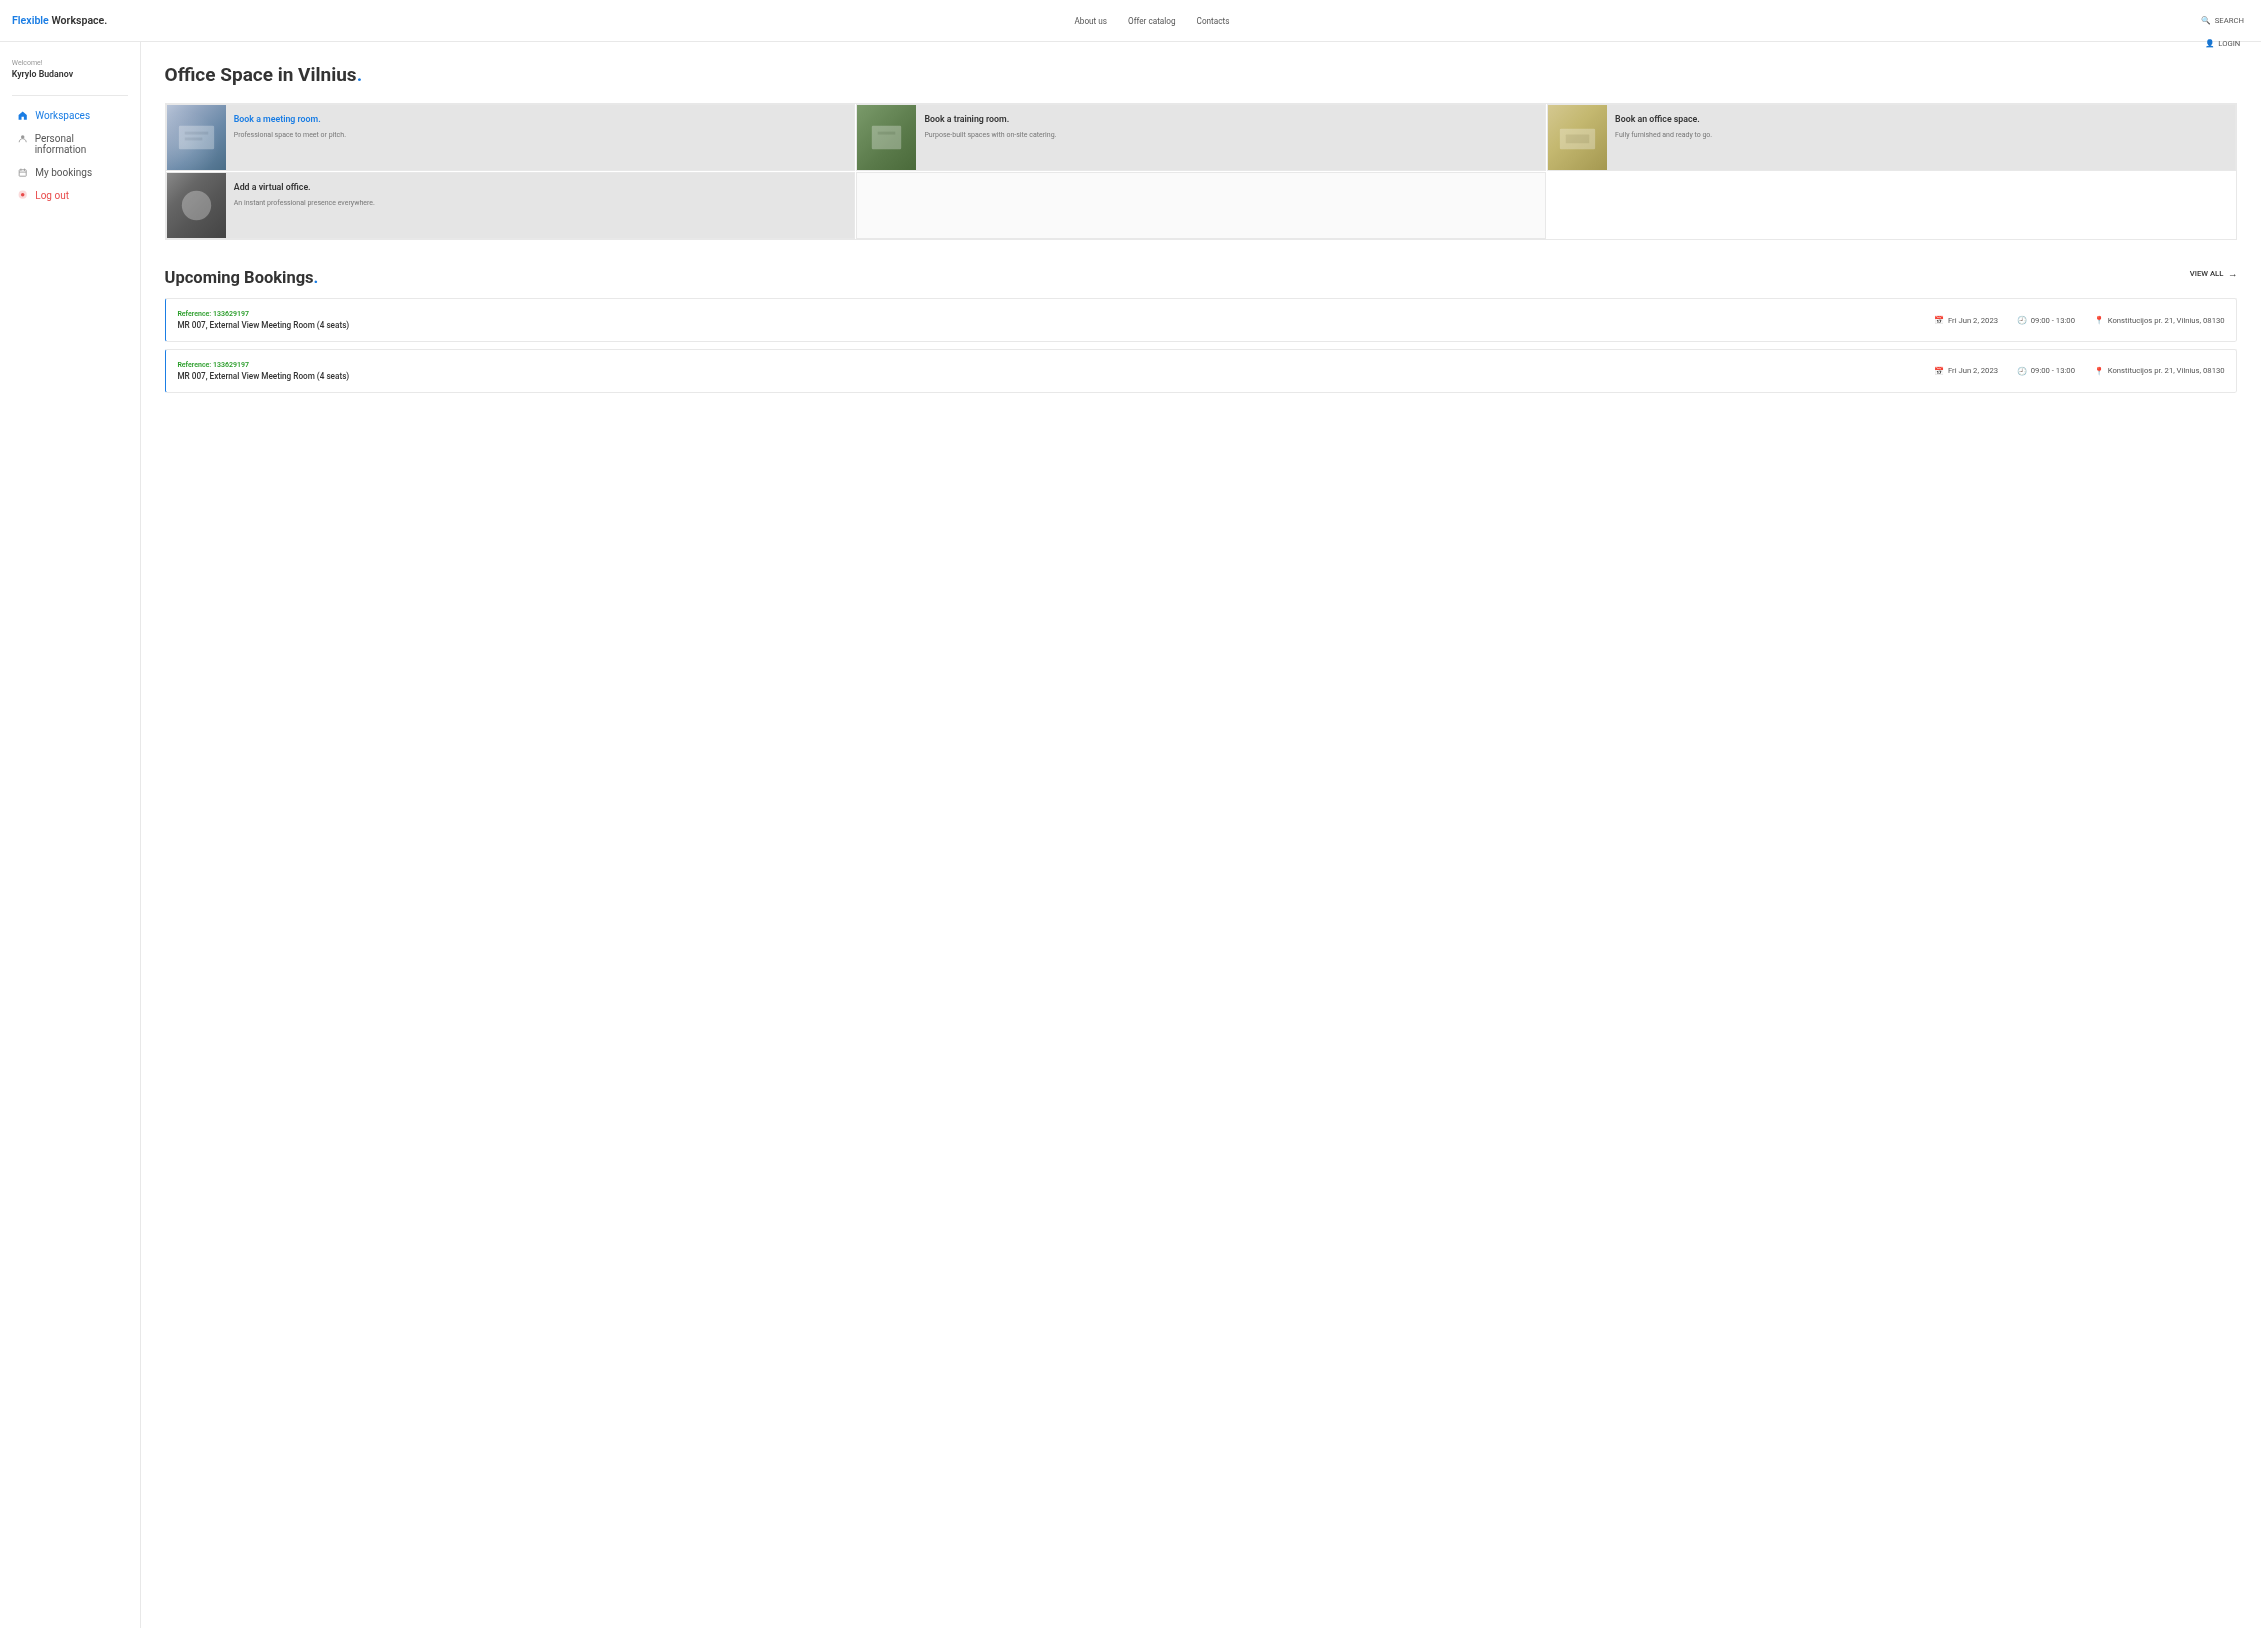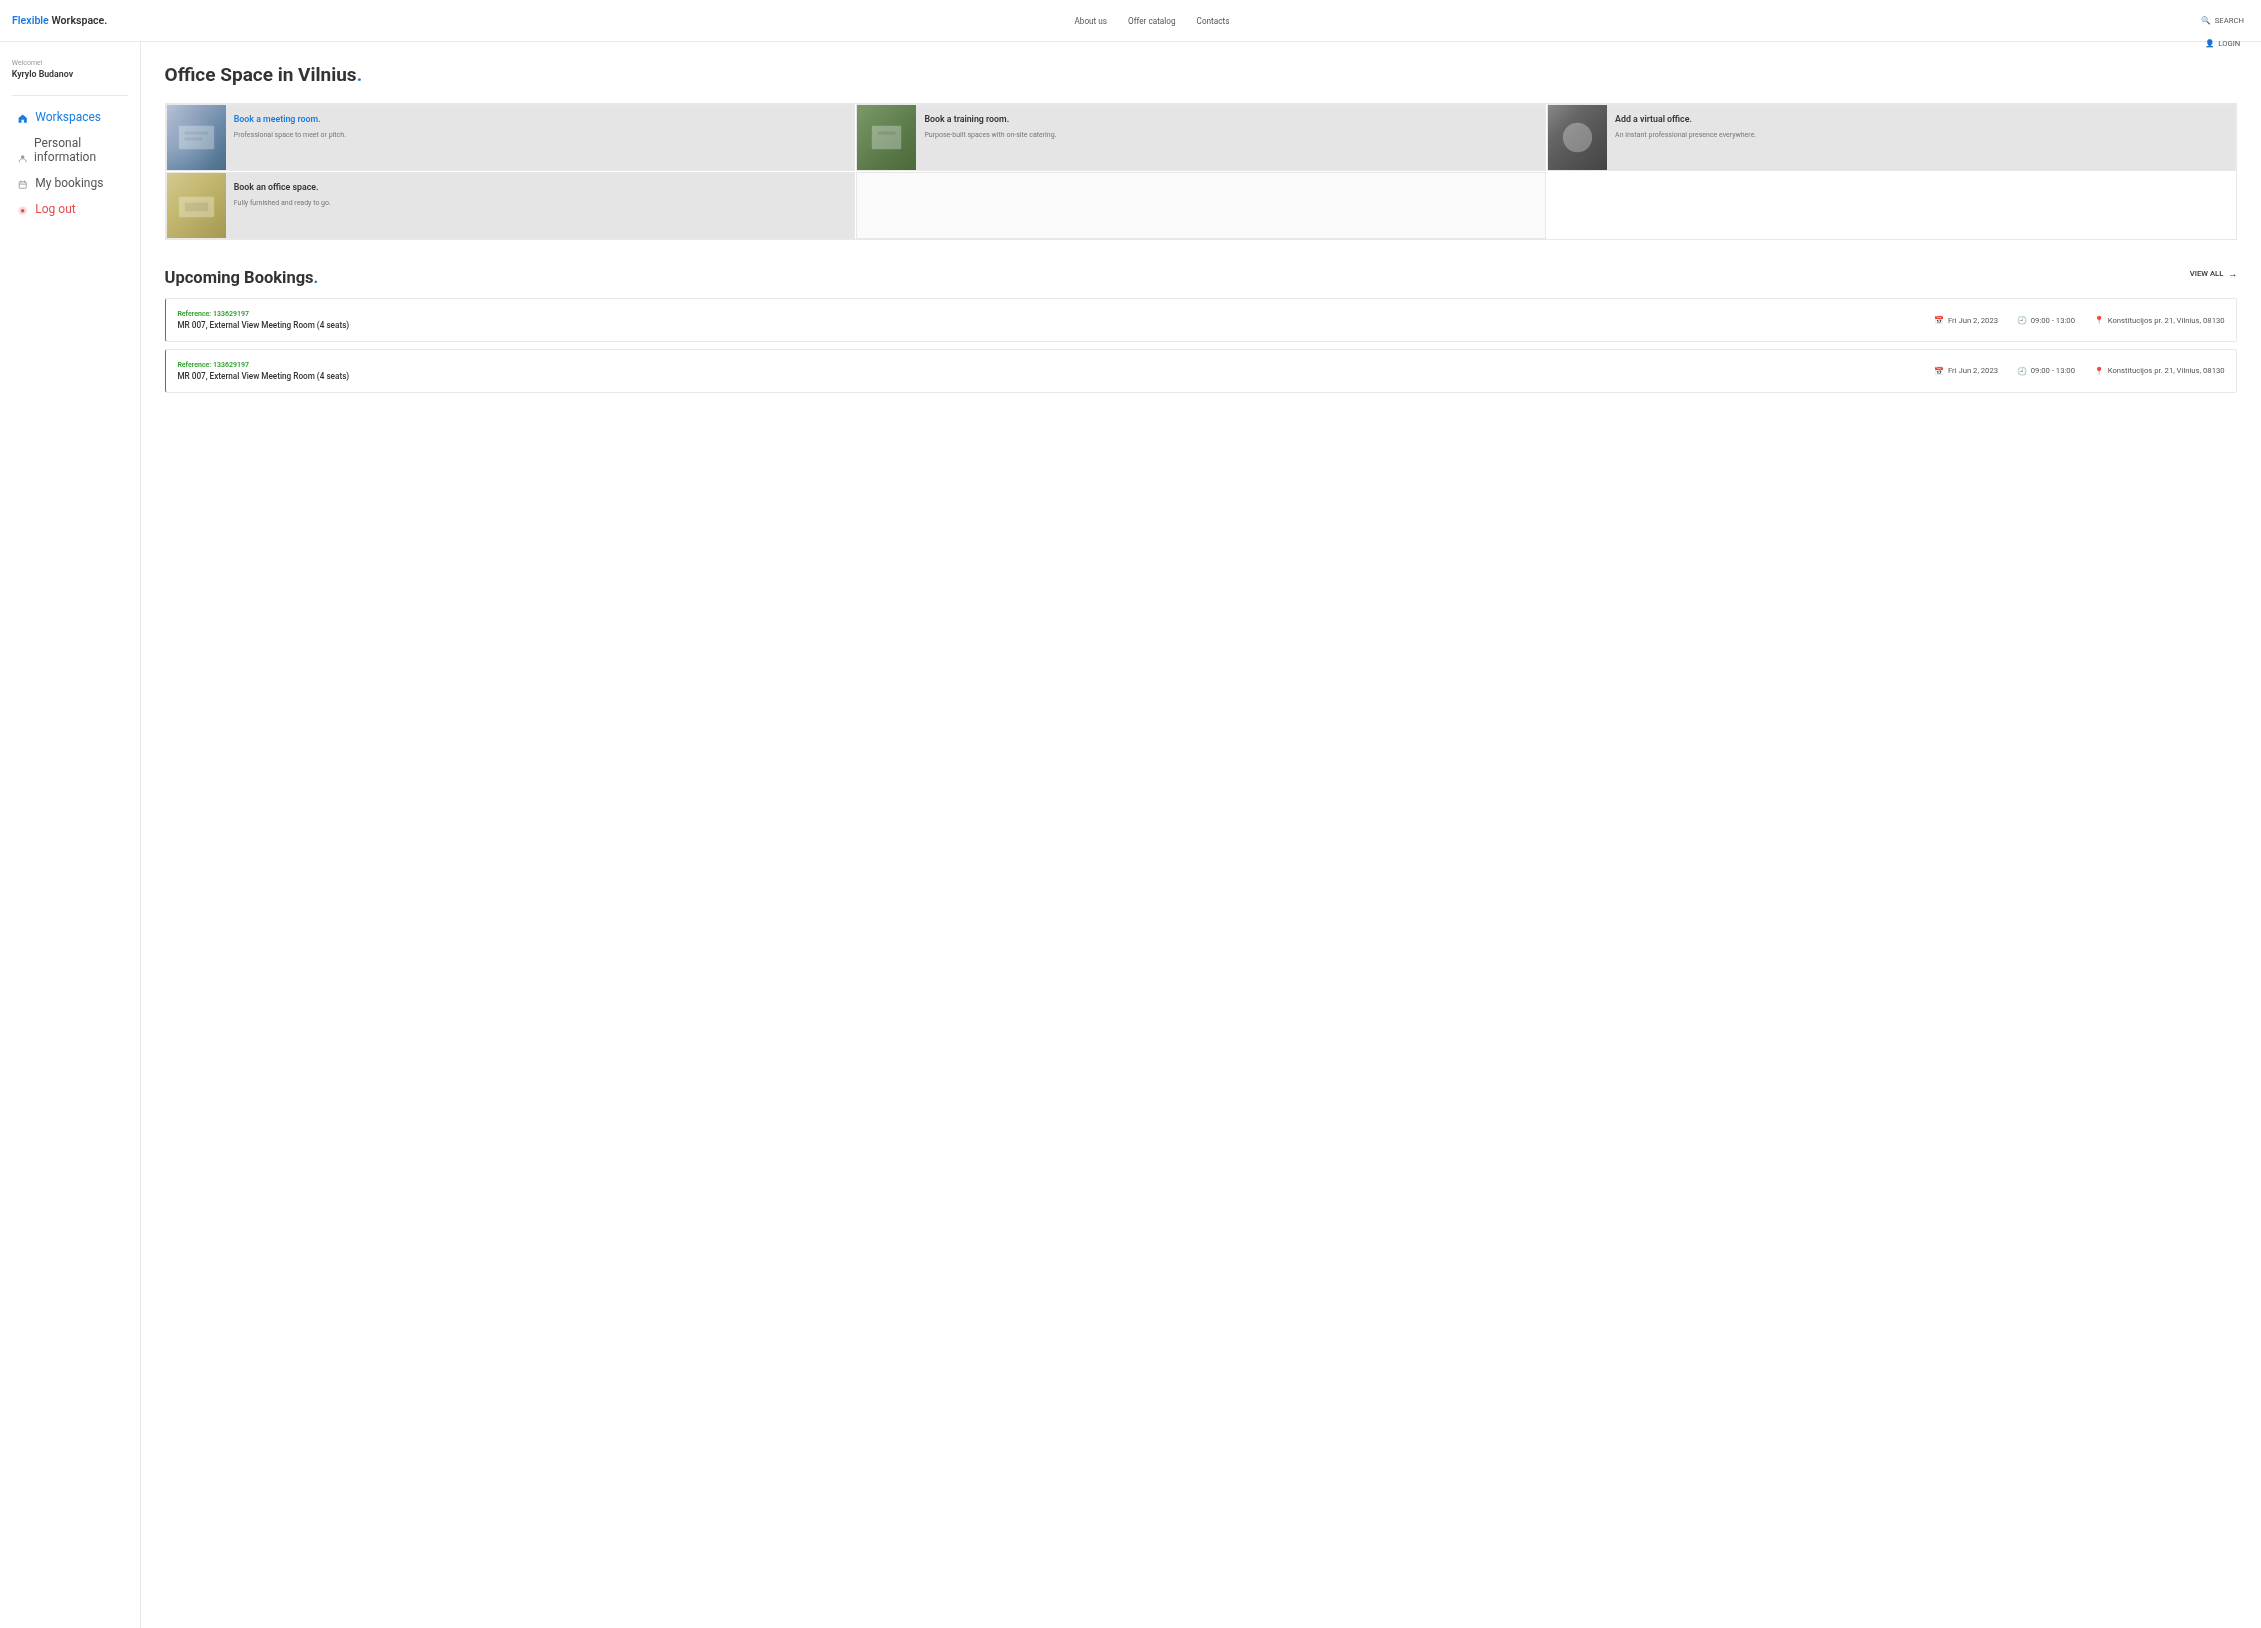--- a/index.html
+++ b/index.html
@@ -96,26 +96,26 @@
       border-top: 0.6px solid #e8e8e8;
       margin-bottom: 9.4px;
     }
     .sidebar-nav {
       display: flex;
       flex-direction: column;
       gap: 2.4px;
     }
     .sidebar-item {
       display: flex;
-      align-items: flex-end;
+      align-items: flex-start;
       gap: 7px;
       padding: 4.7px 5.9px;
       border-radius: 3.5px;
       cursor: pointer;
-      font-size: 12px;
+      font-size: 10px;
       color: #555;
       text-decoration: none;
     }
     .sidebar-item.active { color: #1a7de4; }
     .sidebar-item.logout { color: #e84a4a; }
     .sidebar-icon {
       width: 10.6px;
       height: 10.6px;
       display: flex;
       align-items: center;
@@ -374,41 +374,41 @@
               <rect x="25" y="30" width="30" height="5" fill="#ccc"></rect>
             </svg>
         </div>
         <div class="service-text">
           <div class="service-title dark">Book a training room.</div>
           <div class="service-desc">Purpose-built spaces with on-site catering.</div>
         </div>
       </div>
 
       <div class="service-card">
-        <div class="service-img img-virtual">
-          <svg width="47" height="47" viewBox="0 0 80 80" opacity="0.3">
-              <circle cx="40" cy="40" r="25" fill="white"></circle>
-            </svg>
-        </div>
-        <div class="service-text">
-          <div class="service-title dark">Add a virtual office.</div>
-          <div class="service-desc">An instant professional presence everywhere.</div>
-        </div>
-      </div>
-
-      <div class="service-card">
         <div class="service-img img-office">
           <svg width="47" height="47" viewBox="0 0 80 80" opacity="0.3">
               <rect x="10" y="25" width="60" height="35" fill="white" rx="2"></rect>
               <rect x="20" y="35" width="40" height="15" fill="#ccc" rx="1"></rect>
             </svg>
         </div>
         <div class="service-text">
           <div class="service-title dark">Book an office space.</div>
           <div class="service-desc">Fully furnished and ready to go.</div>
+        </div>
+      </div>
+
+      <div class="service-card">
+        <div class="service-img img-virtual">
+          <svg width="47" height="47" viewBox="0 0 80 80" opacity="0.3">
+              <circle cx="40" cy="40" r="25" fill="white"></circle>
+            </svg>
+        </div>
+        <div class="service-text">
+          <div class="service-title dark">Add a virtual office.</div>
+          <div class="service-desc">An instant professional presence everywhere.</div>
         </div>
       </div>
 
       <div class="service-card" style="background: #fafafa;"></div>
     </div>
 
     <div class="section-header">
       <h2 class="section-title">
         <span>Upcoming Bookings</span><span class="dot">.</span>
       </h2>

